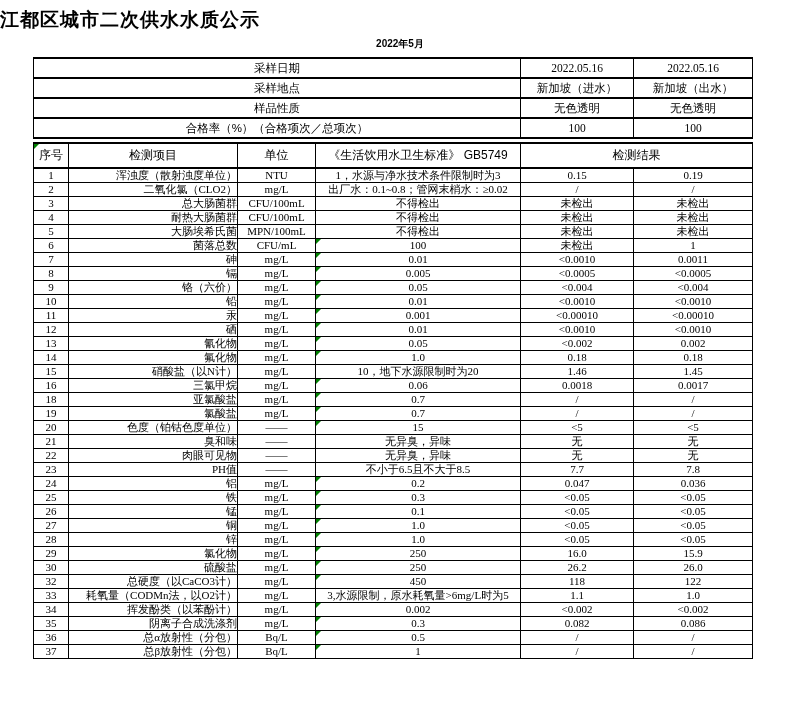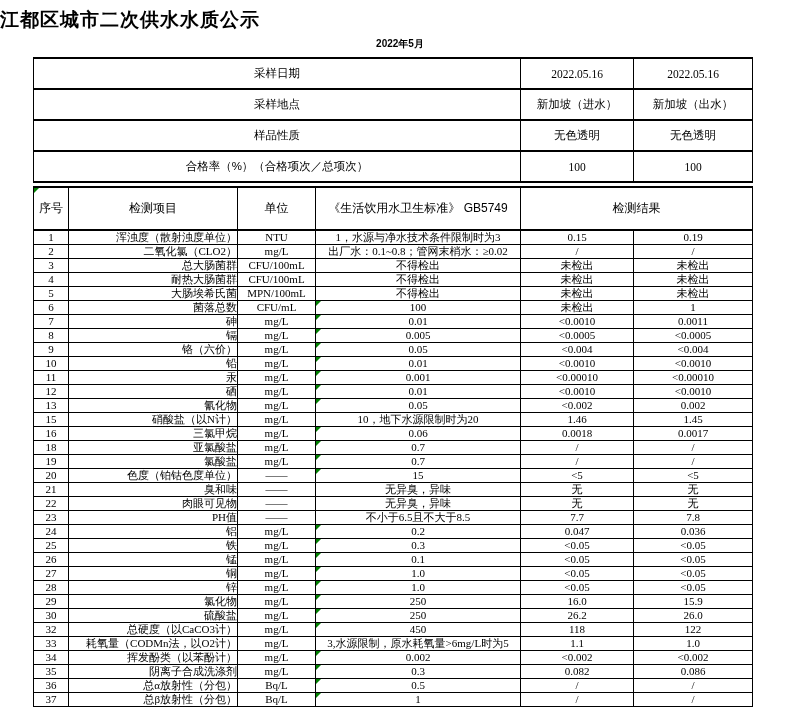--- a/index.html
+++ b/index.html
@@ -20,30 +20,30 @@
     margin-top:4px; margin-bottom:6px;
     font-family:"Liberation Sans","DejaVu Sans",sans-serif;
   }
   table { border-collapse:collapse; table-layout:fixed; margin-left:33px; }
   td, th { padding:0; font-weight:normal; overflow:hidden; white-space:nowrap; }
 
   
   .info-table td {
     border:1px solid var(--border);
     border-top-width:2px; border-bottom-width:2px;
-    height:31px; text-align:center; font-size:11.5px;
+    height:20px; text-align:center; font-size:11.5px;
   }
   .info-table td.i-label { font-family:"Liberation Sans","DejaVu Sans",sans-serif; }
 
   
   .main-table { margin-top:3px; }
   .main-table th, .main-table td { border:1px solid var(--border); font-size:11px; }
   .main-table thead th {
     border-top-width:2px; border-bottom-width:2px;
-    height:43px; text-align:center; font-size:12px;
+    height:25px; text-align:center; font-size:12px;
     font-family:"Liberation Sans","DejaVu Sans",sans-serif;
     position:relative;
   }
   .main-table tbody td { height:13.3px; line-height:13px; text-align:center; }
   .main-table tbody td.c-item { text-align:right; padding-left:11px; }
   .main-table td.c-std { position:relative; }
 
   .tri {
     position:absolute; top:0; left:0; width:0; height:0;
     border-top:5px solid var(--flag);
@@ -204,20 +204,28 @@
         </tr>
         <tr>
           <td class="c-no">13</td>
           <td class="c-item">氰化物</td>
           <td class="c-unit">mg/L</td>
           <td class="c-std">0.05<span class="tri"></span></td>
           <td class="c-res">&lt;0.002</td>
           <td class="c-res">0.002</td>
         </tr>
         <tr>
+          <td class="c-no">14</td>
+          <td class="c-item">氟化物</td>
+          <td class="c-unit">mg/L</td>
+          <td class="c-std">1.0<span class="tri"></span></td>
+          <td class="c-res">0.18</td>
+          <td class="c-res">0.18</td>
+        </tr>
+        <tr>
           <td class="c-no">15</td>
           <td class="c-item">硝酸盐（以N计）</td>
           <td class="c-unit">mg/L</td>
           <td class="c-std">10，地下水源限制时为20</td>
           <td class="c-res">1.46</td>
           <td class="c-res">1.45</td>
         </tr>
         <tr>
           <td class="c-no">16</td>
           <td class="c-item">三氯甲烷</td>

